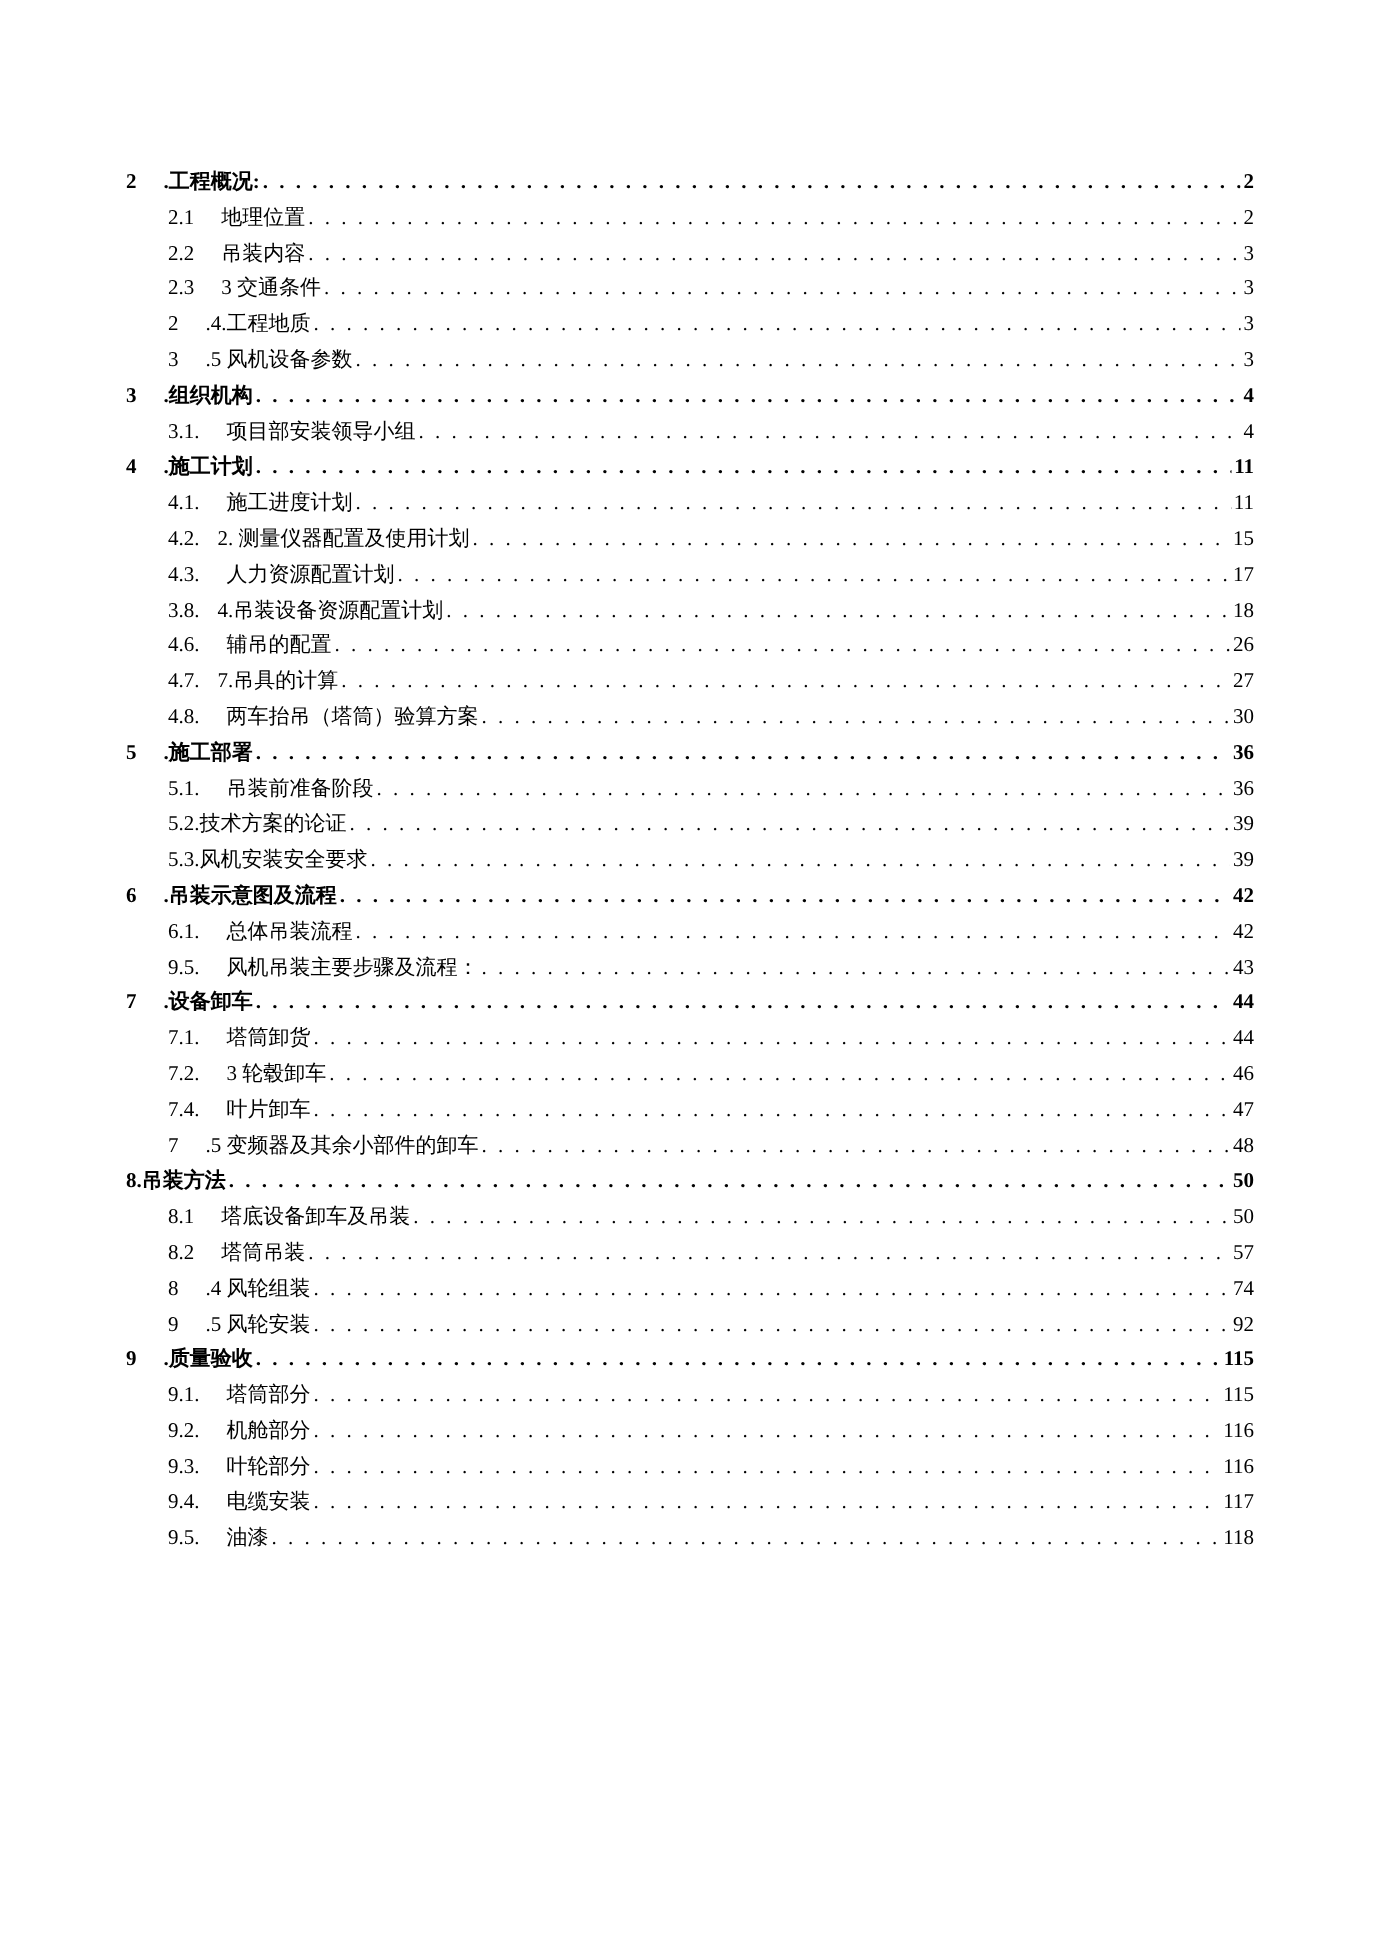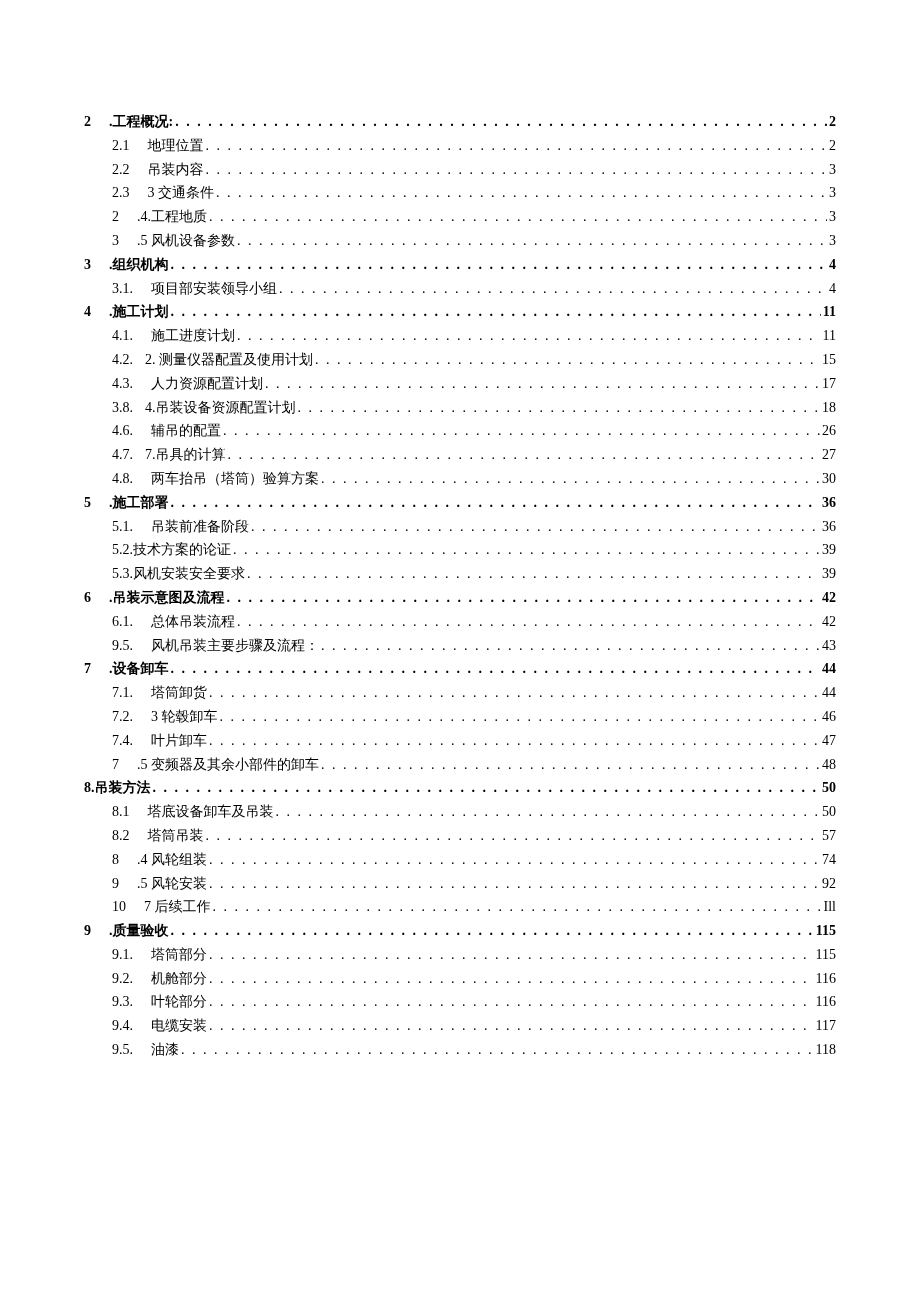--- a/index.html
+++ b/index.html
@@ -199,25 +199,20 @@
     <div class="toc-row toc-level-2">
       <span class="label-part"><span class="num-part">8</span><span class="gap-med"></span><span class="title-part">.4 风轮组装</span></span>
       <span class="dots"></span>
       <span class="page-part">74</span>
     </div>
     <div class="toc-row toc-level-2">
       <span class="label-part"><span class="num-part">9</span><span class="gap-med"></span><span class="title-part">.5 风轮安装</span></span>
       <span class="dots"></span>
       <span class="page-part">92</span>
     </div>
-    <div class="toc-row toc-level-2">
-      <span class="label-part"><span class="num-part">10</span><span class="gap-med"></span><span class="title-part">7 后续工作</span></span>
-      <span class="dots"></span>
-      <span class="page-part">Ill</span>
-    </div>
     <div class="toc-row toc-level-1">
       <span class="label-part"><span class="num-part">9</span><span class="gap-med"></span><span class="title-part">.质量验收</span></span>
       <span class="dots"></span>
       <span class="page-part">115</span>
     </div>
     <div class="toc-row toc-level-2">
       <span class="label-part"><span class="num-part">9.1.</span><span class="gap-med"></span><span class="title-part">塔筒部分</span></span>
       <span class="dots"></span>
       <span class="page-part">115</span>
     </div>

